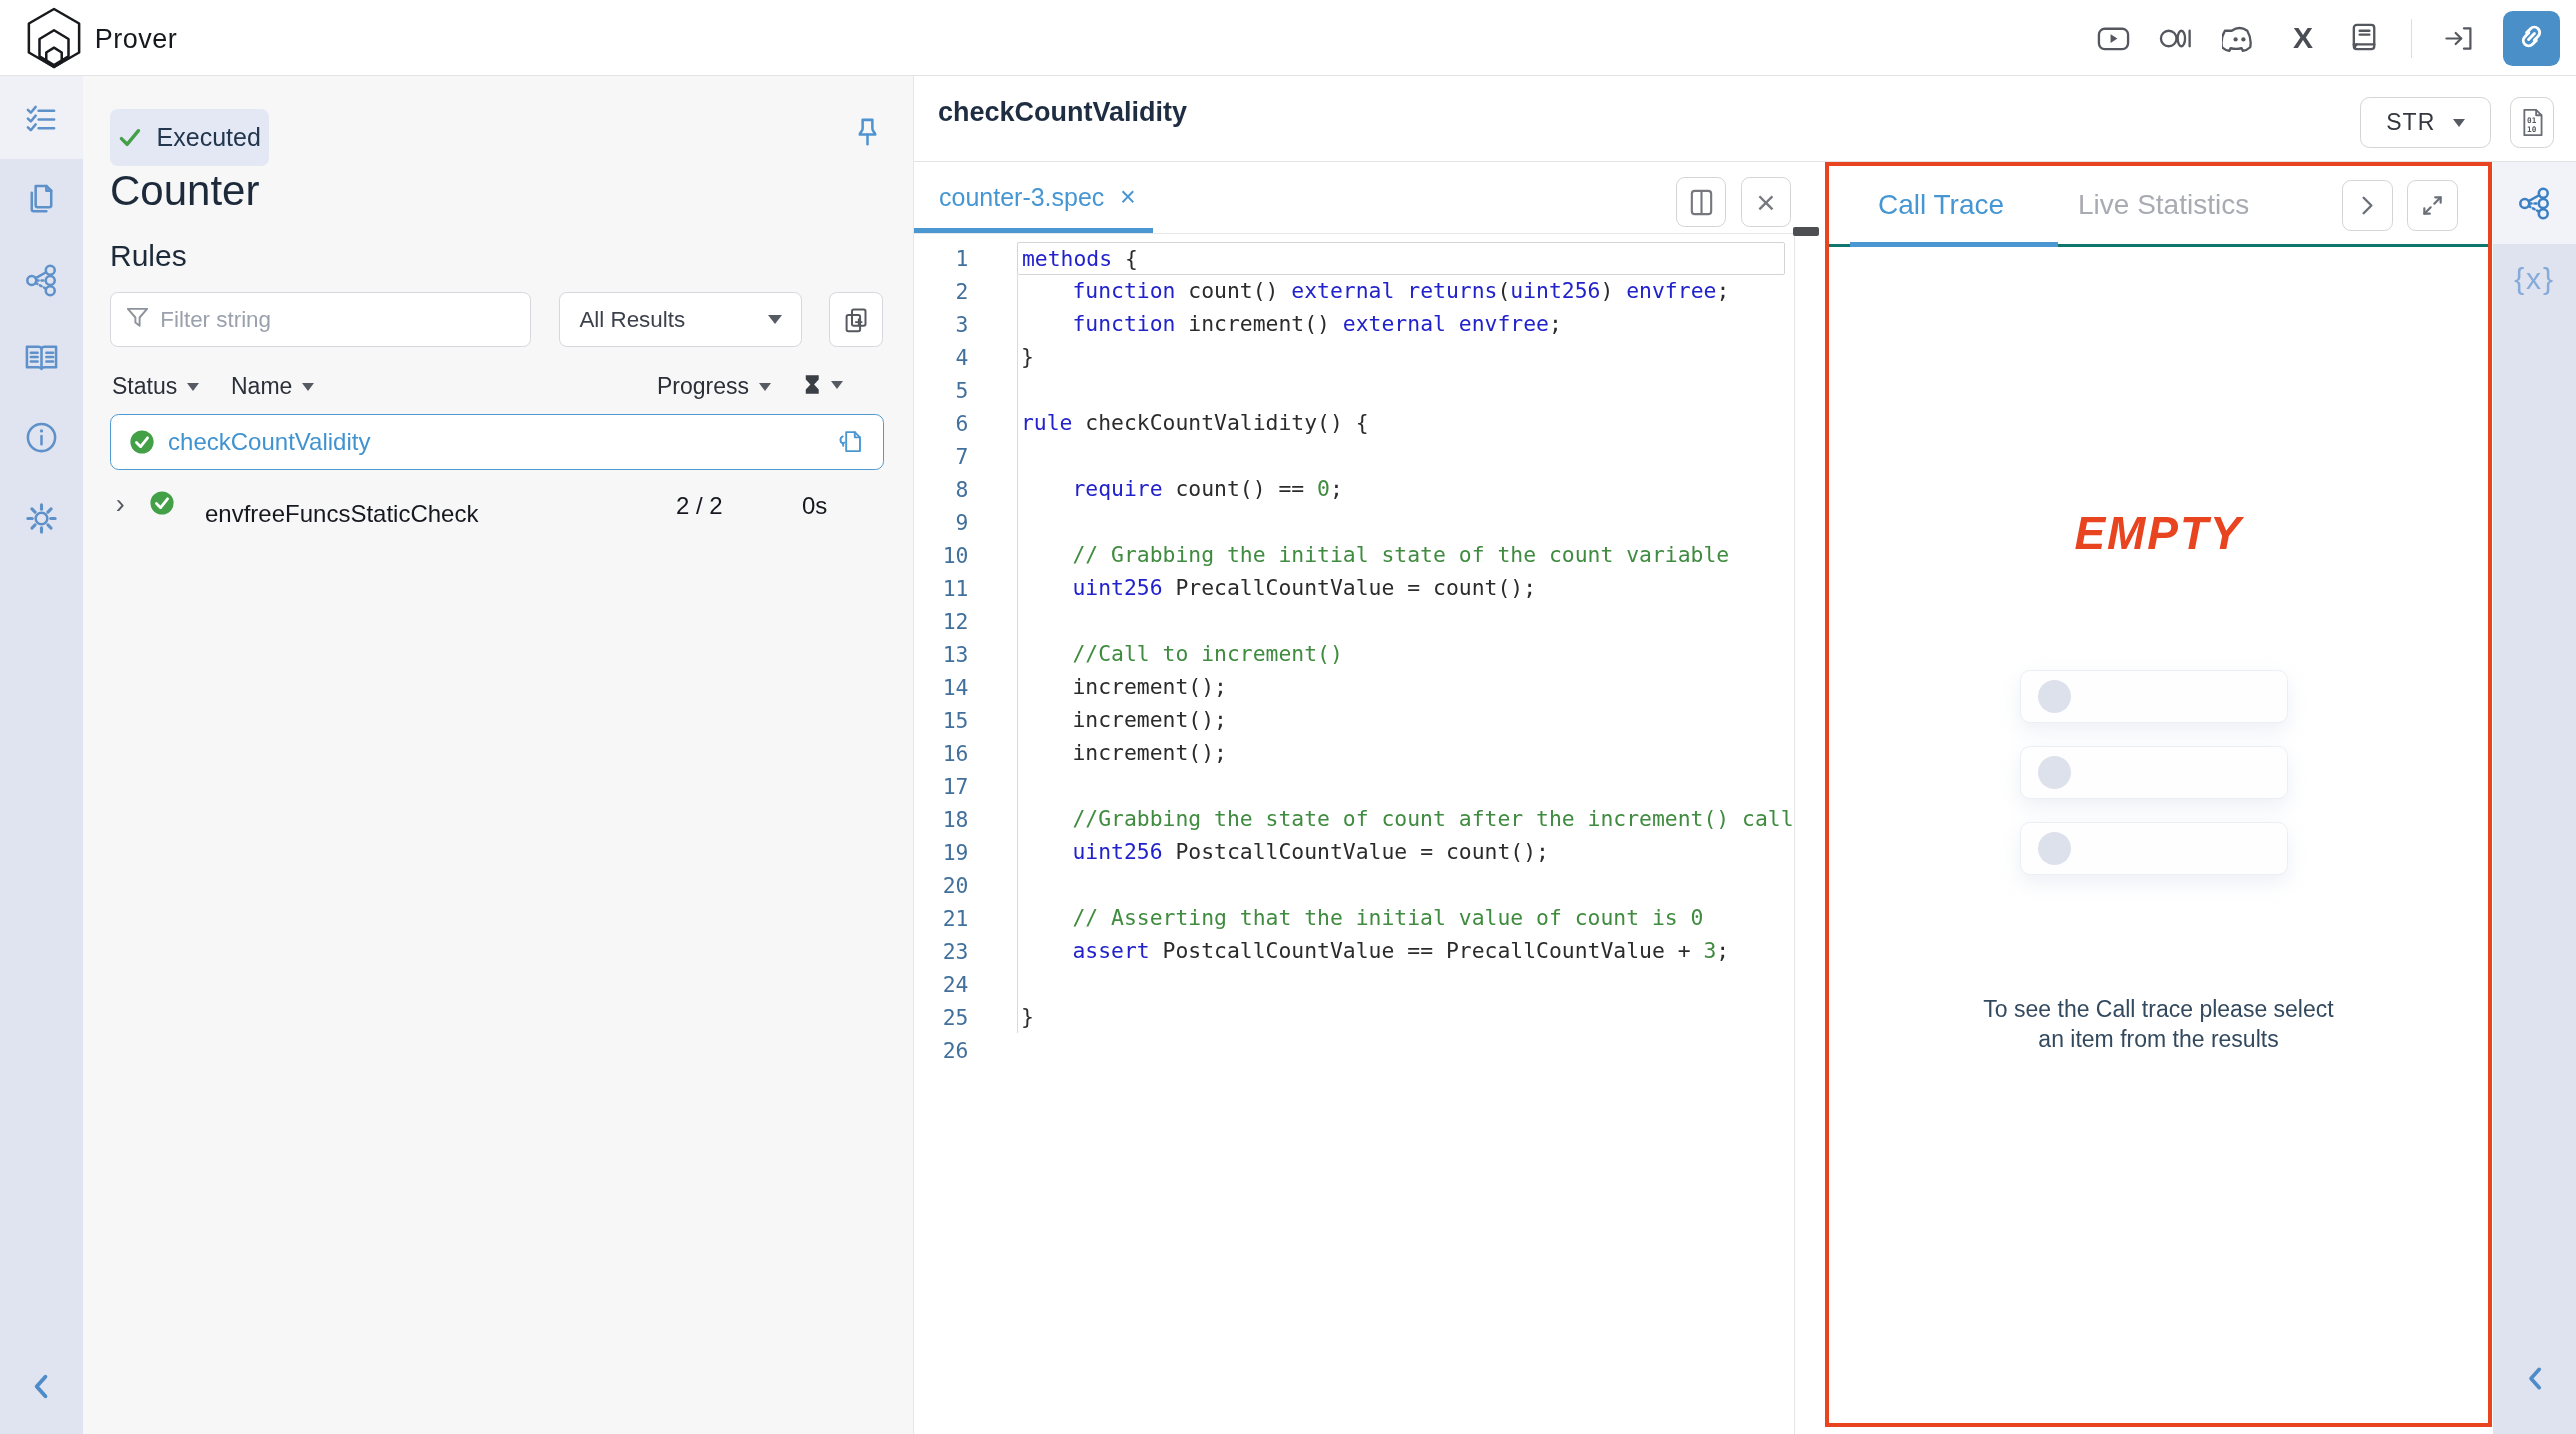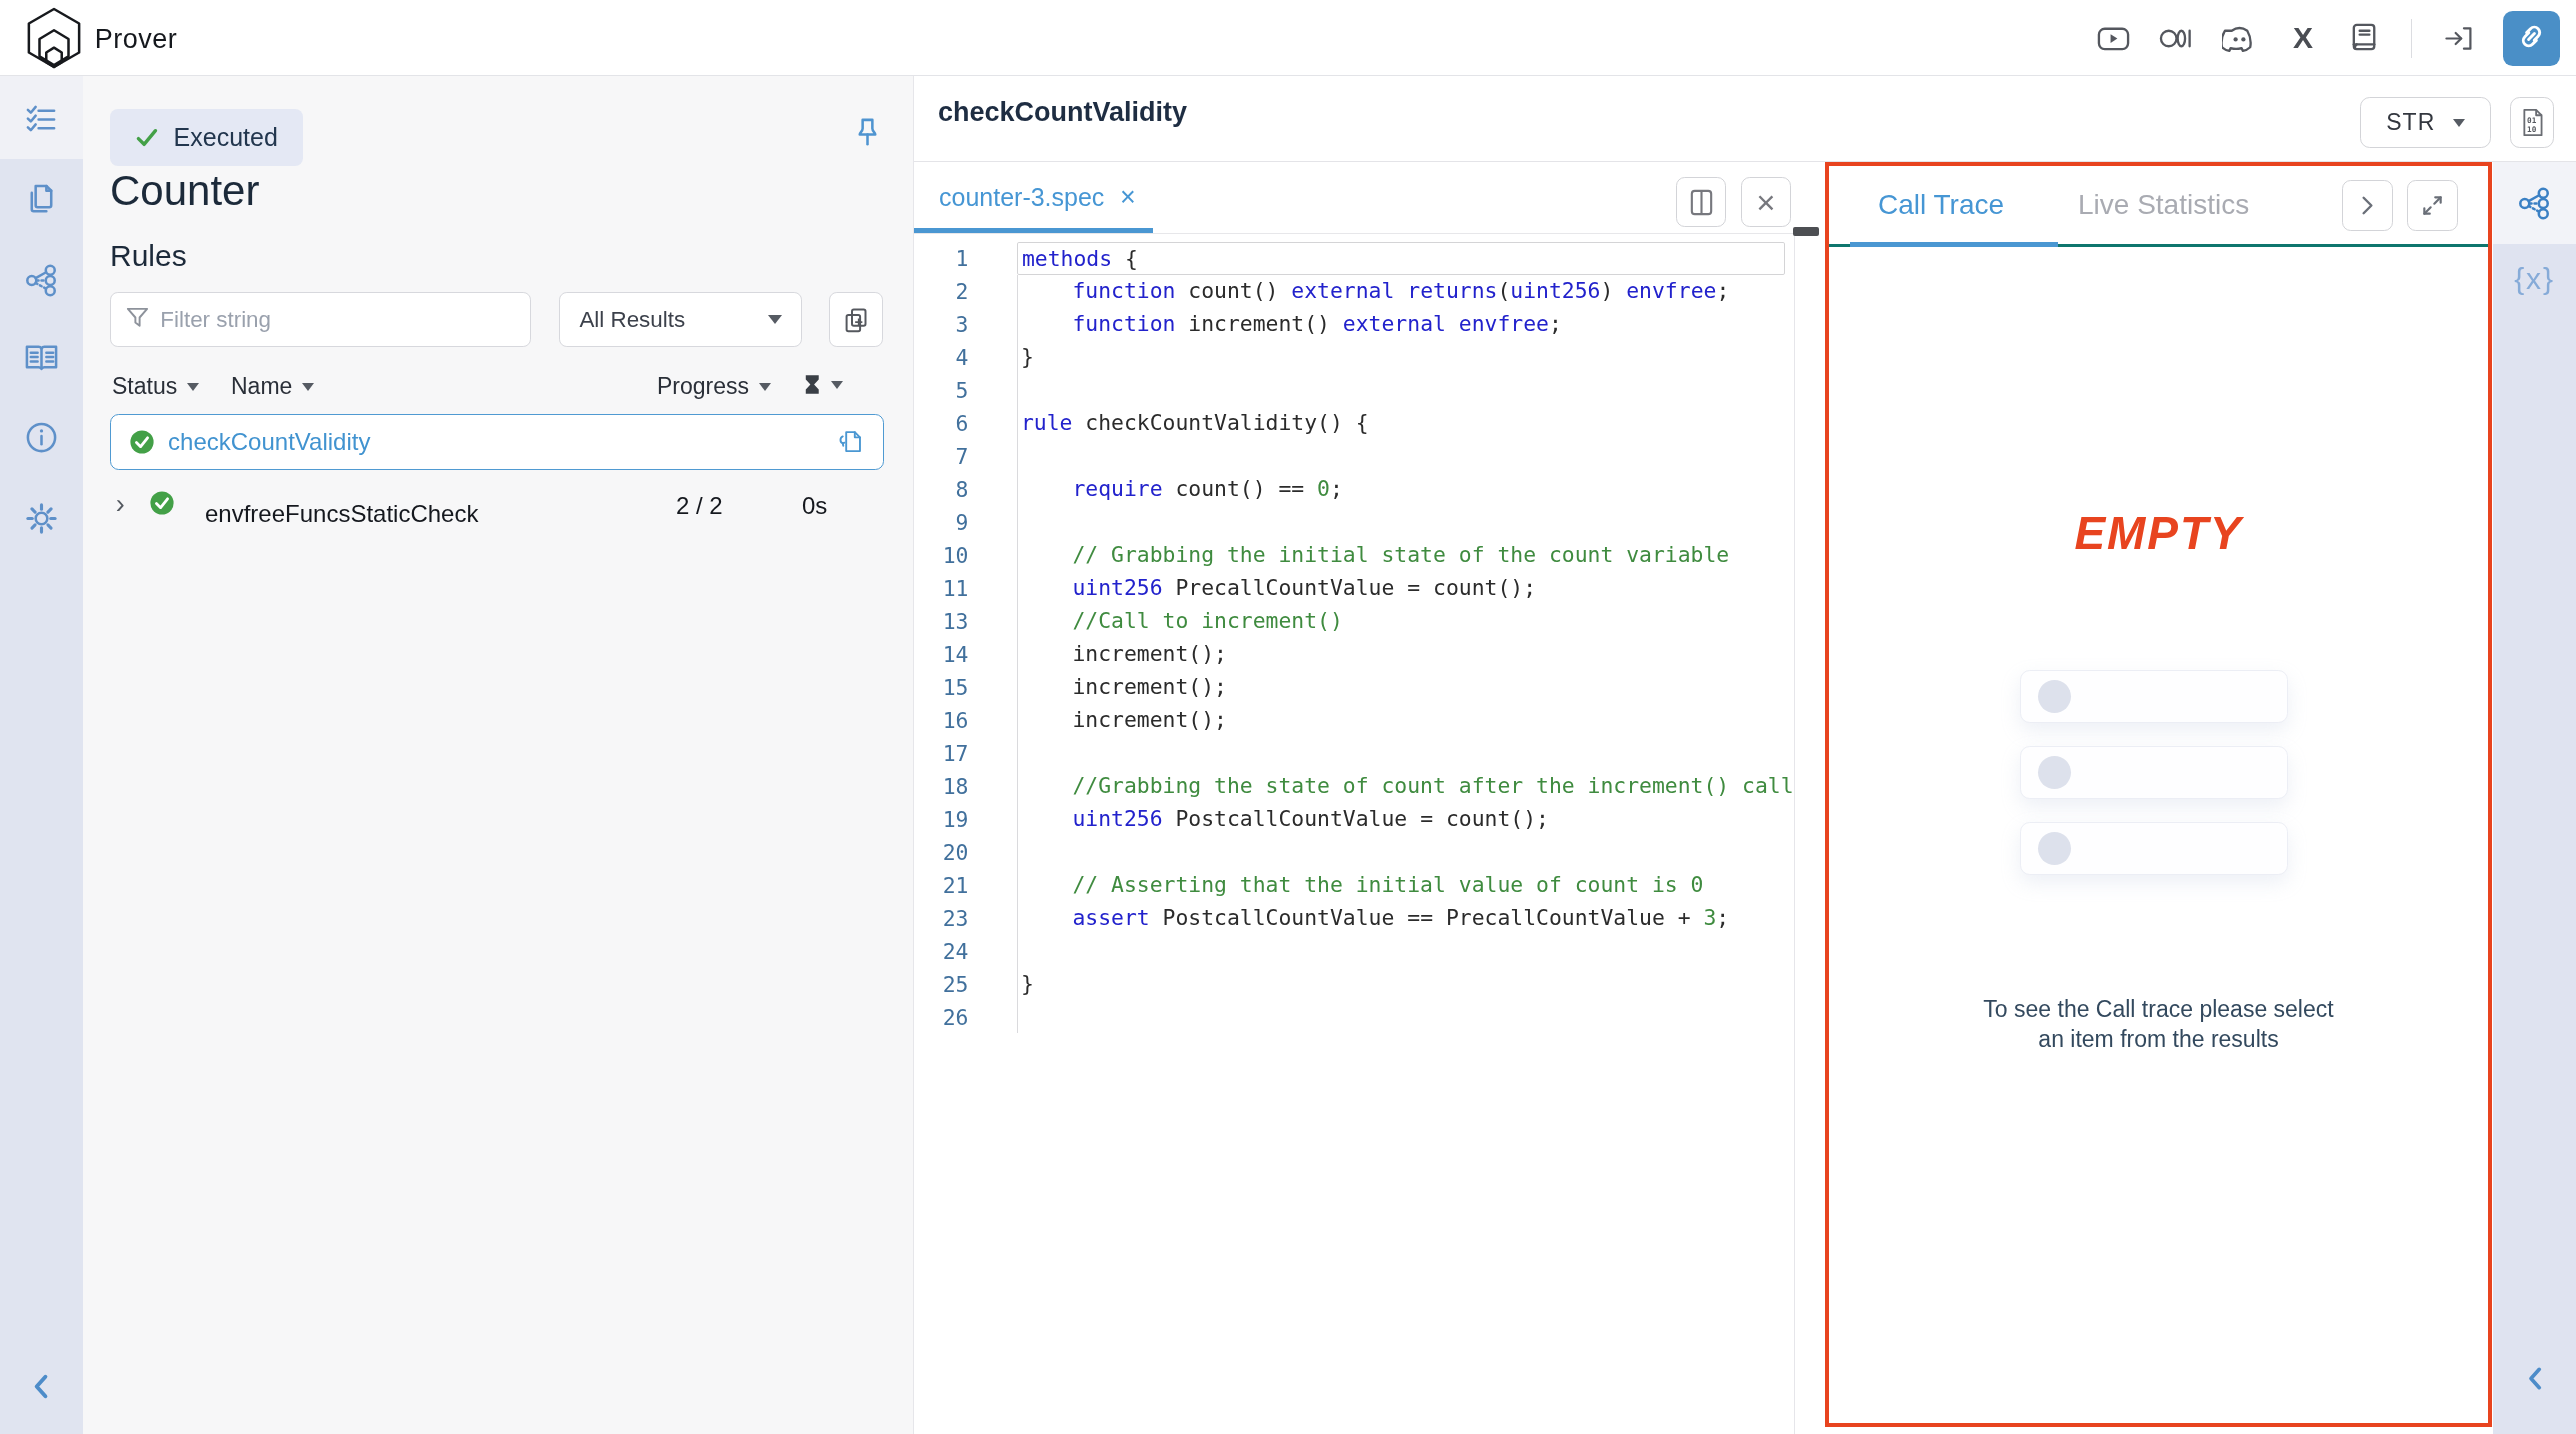--- a/index.html
+++ b/index.html
@@ -22,21 +22,21 @@
 
   
   .leftrail { position:absolute; left:0; top:76px; width:83px; height:1359px; background:#e0e4f0; }
   .rail-active-bg { position:absolute; left:0; top:0; width:83px; height:83px; background:#f0f1f6; }
   .rail-item { position:absolute; left:0; width:83px; height:58px; display:flex; align-items:center; justify-content:center; cursor:pointer; }
   .rail-item svg { stroke:#5e90c9; fill:none; stroke-width:2.6; stroke-linecap:round; stroke-linejoin:round; }
 
   
   .rules-panel { position:absolute; left:83px; top:76px; width:831px; height:1359px;
                  background:#f7f7f8; border-right:1px solid #e6e6ea; }
-  .badge { position:absolute; left:110px; top:109px; height:57px; padding:0 25px; background:#e4e8f4;
+  .badge { position:absolute; left:110px; top:109px; height:57px; padding:0 8px; background:#e4e8f4;
            border-radius:7.8px; display:flex; align-items:center; gap:13.6px; }
   .badge-text { font-size:25px; color:#22364e; }
   .pin-btn { position:absolute; left:848px; top:113px; width:39px; height:39px; display:flex; align-items:center; justify-content:center; cursor:pointer; }
   .job-title { position:absolute; left:110px; top:167px; font-size:42px; font-weight:500; color:#1c2a3a; }
   .sec-title { position:absolute; left:110px; top:239px; font-size:30px; font-weight:500; color:#1c2a3a; }
   .filter-box { position:absolute; left:110px; top:292px; width:421px; height:55px; background:#fff;
                 border:1.5px solid #d7d8dd; border-radius:7.8px; display:flex; align-items:center; padding:0 13.6px; gap:10.7px; }
   .filter-box input { border:none; outline:none; flex:1; font-size:22.4px; color:#333; font-family:"Liberation Sans",sans-serif; background:transparent; }
   .filter-box input::placeholder { color:#9aa1ad; }
   .result-box { position:absolute; left:559px; top:292px; width:243px; height:55px; background:#fff;
@@ -365,20 +365,21 @@
       <div class="cl"><span class="ln">2</span><span class="ct"><span class="tok-p">    </span><span class="tok-k">function</span><span class="tok-p"> count() </span><span class="tok-k">external</span><span class="tok-p"> </span><span class="tok-k">returns</span><span class="tok-p">(</span><span class="tok-k">uint256</span><span class="tok-p">) </span><span class="tok-k">envfree</span><span class="tok-p">;</span></span></div>
       <div class="cl"><span class="ln">3</span><span class="ct"><span class="tok-p">    </span><span class="tok-k">function</span><span class="tok-p"> increment() </span><span class="tok-k">external</span><span class="tok-p"> </span><span class="tok-k">envfree</span><span class="tok-p">;</span></span></div>
       <div class="cl"><span class="ln">4</span><span class="ct"><span class="tok-p">}</span></span></div>
       <div class="cl"><span class="ln">5</span><span class="ct"></span></div>
       <div class="cl"><span class="ln">6</span><span class="ct"><span class="tok-k">rule</span><span class="tok-p"> checkCountValidity() {</span></span></div>
       <div class="cl"><span class="ln">7</span><span class="ct"></span></div>
       <div class="cl"><span class="ln">8</span><span class="ct"><span class="tok-p">    </span><span class="tok-k">require</span><span class="tok-p"> count() == </span><span class="tok-n">0</span><span class="tok-p">;</span></span></div>
       <div class="cl"><span class="ln">9</span><span class="ct"></span></div>
       <div class="cl"><span class="ln">10</span><span class="ct"><span class="tok-p">    </span><span class="tok-c">// Grabbing the initial state of the count variable</span></span></div>
       <div class="cl"><span class="ln">11</span><span class="ct"><span class="tok-p">    </span><span class="tok-k">uint256</span><span class="tok-p"> PrecallCountValue = count();</span></span></div>
+      <div class="cl"><span class="ln">12</span><span class="ct"></span></div>
       <div class="cl"><span class="ln">13</span><span class="ct"><span class="tok-p">    </span><span class="tok-c">//Call to increment()</span></span></div>
       <div class="cl"><span class="ln">14</span><span class="ct"><span class="tok-p">    increment();</span></span></div>
       <div class="cl"><span class="ln">15</span><span class="ct"><span class="tok-p">    increment();</span></span></div>
       <div class="cl"><span class="ln">16</span><span class="ct"><span class="tok-p">    increment();</span></span></div>
       <div class="cl"><span class="ln">17</span><span class="ct"></span></div>
       <div class="cl"><span class="ln">18</span><span class="ct"><span class="tok-p">    </span><span class="tok-c">//Grabbing the state of count after the increment() call</span></span></div>
       <div class="cl"><span class="ln">19</span><span class="ct"><span class="tok-p">    </span><span class="tok-k">uint256</span><span class="tok-p"> PostcallCountValue = count();</span></span></div>
       <div class="cl"><span class="ln">20</span><span class="ct"></span></div>
       <div class="cl"><span class="ln">21</span><span class="ct"><span class="tok-p">    </span><span class="tok-c">// Asserting that the initial value of count is 0</span></span></div>
       <div class="cl"><span class="ln">23</span><span class="ct"><span class="tok-p">    </span><span class="tok-k">assert</span><span class="tok-p"> PostcallCountValue == PrecallCountValue + </span><span class="tok-n">3</span><span class="tok-p">;</span></span></div>

